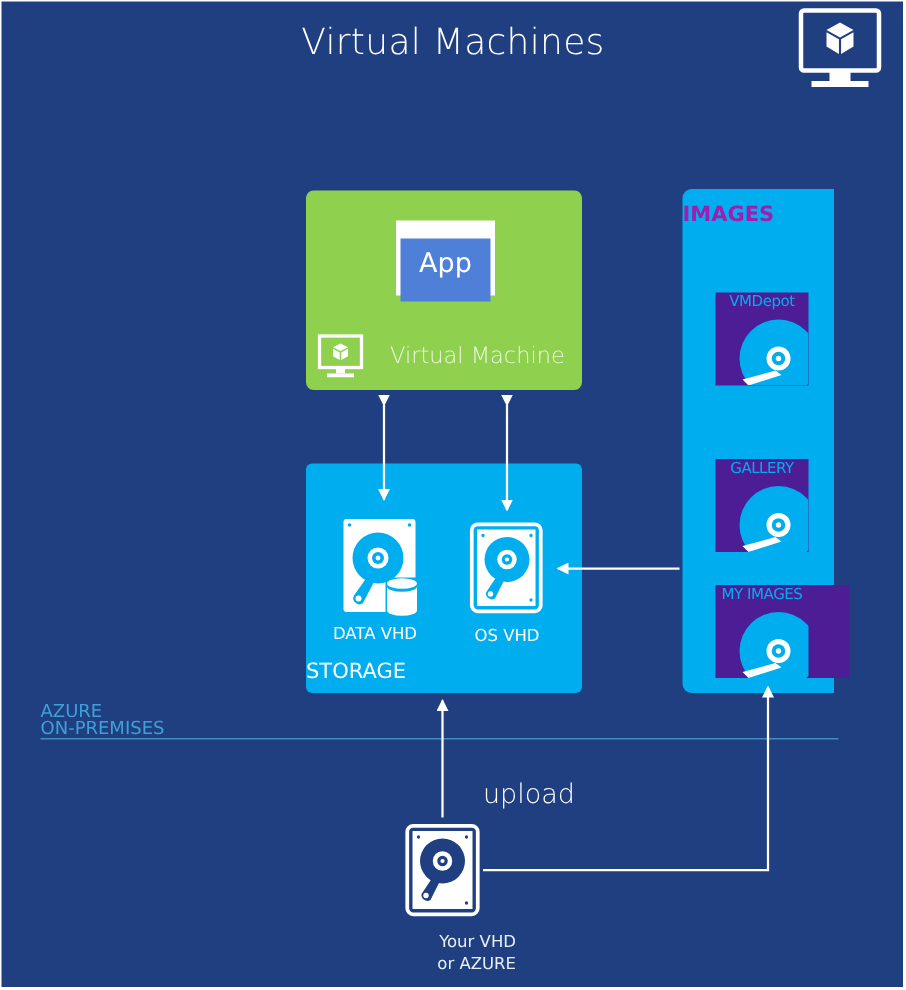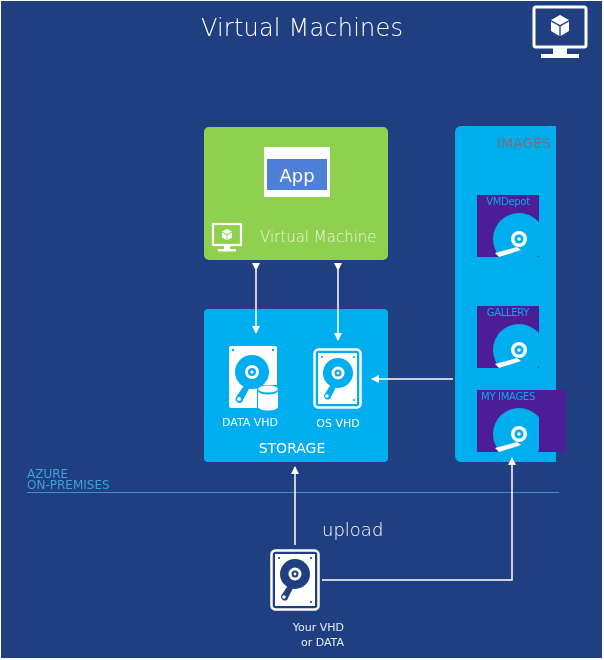--- a/index.html
+++ b/index.html
@@ -2,29 +2,29 @@
 <html><head>
 <meta charset="utf-8">
 <style>
   html, body { margin: 0; padding: 0; background: #ffffff; }
   body { width: 604px; height: 660px; position: relative; overflow: hidden; font-family: "DejaVu Sans", sans-serif; }
   #canvas { position: absolute; left: 1px; top: 1px; width: 601px; height: 657px; background: #1f3f80; }
   .abs { position: absolute; }
   .title { left: 0; width: 604px; top: 14px; text-align: center; color: #ffffff; font-size: 24px; font-weight: 300; letter-spacing: 0.2px; }
   .vm-box { left: 204px; top: 127px; width: 184px; height: 133px; background: #8fd14f; border-radius: 5px; }
   .app-window { left: 264px; top: 147px; width: 66px; height: 50px; background: #ffffff; }
-  .app-inner { left: 3px; top: 12px; width: 60px; height: 31px; background: #4f80d8; color: #ffffff; font-size: 18px; text-align: center; line-height: 34px; }
+  .app-inner { left: 3px; top: 12px; width: 60px; height: 42px; background: #4f80d8; color: #ffffff; font-size: 18px; text-align: center; line-height: 34px; }
   .vm-label { left: 260px; top: 228px; color: #eaf7dd; font-size: 15px; font-weight: 300; }
   .storage-box { left: 204px; top: 309px; width: 184px; height: 153px; background: #00aeef; border-radius: 4px; }
   .images-box { left: 455px; top: 126px; width: 101px; height: 336px; background: #00aeef; border-radius: 6px 0 0 6px; }
-  .images-title { left: 455px; top: 135px; width: 96px; text-align: right; color: #737373; font-size: 14px; }
+  .images-title { left: 455px; top: 135px; width: 96px; text-align: left; color: #a21caf; font-size: 14px; font-weight: bold; }
   .img-tile { width: 62px; height: 62px; background: #4c1d95; overflow: hidden; }
   .img-tile-label { position: absolute; left: 0; top: 1px; width: 62px; text-align: center; color: #00aeef; font-size: 10px; white-space: nowrap; letter-spacing: -0.3px; }
   .label-sm { color: #ffffff; font-size: 11px; text-align: center; }
-  .storage-label { left: 204px; top: 440px; width: 176px; text-align: center; color: #ffffff; font-size: 14px; }
+  .storage-label { left: 204px; top: 440px; width: 176px; text-align: left; color: #ffffff; font-size: 14px; }
   .zone-label { color: #3fa0d8; font-size: 12px; }
   .divider { left: 27px; top: 492px; width: 532px; height: 1px; background: #3f8fc0; }
   .upload-label { left: 322px; top: 519px; color: #ffffff; font-size: 18px; font-weight: 300; }
   .your-label { left: 250px; top: 620px; width: 94px; text-align: right; color: #e8eef8; font-size: 11px; line-height: 15px; }
   svg.overlay { position: absolute; left: 0; top: 0; }
 </style>
 </head>
 <body>
 
 <div id="canvas"></div>
@@ -141,21 +141,21 @@
   <circle cx="25" cy="25" r="3.5" fill="#1f3f80"></circle>
   <circle cx="25" cy="25" r="1.4" fill="#ffffff"></circle>
   <path d="M21,32 L11,47 a4,4 0 0 0 6,4 L25,35 Z" fill="#1f3f80"></path>
   <circle cx="14" cy="48" r="1.8" fill="#ffffff"></circle>
   <circle cx="9" cy="9" r="1.1" fill="#1f3f80"></circle>
   <circle cx="41" cy="9" r="1.1" fill="#1f3f80"></circle>
   <circle cx="41" cy="53" r="1.1" fill="#1f3f80"></circle>
 </svg>
 <div class="abs your-label">
   <div>Your VHD</div>
-  <div>or DATA</div>
+  <div>or AZURE</div>
 </div>
 
 <svg class="overlay" width="604" height="660">
   <defs>
     <marker id="ah" markerWidth="8" markerHeight="8" refX="7" refY="4" orient="auto" markerUnits="userSpaceOnUse">
       <path d="M0,0 L8,4 L0,8 Z" fill="#ffffff"></path>
     </marker>
   </defs>
   <g stroke="#ffffff" stroke-width="1.5" fill="none">
     <line x1="256" y1="270" x2="256" y2="333" marker-start="url(#ah)" marker-end="url(#ah)"></line>

